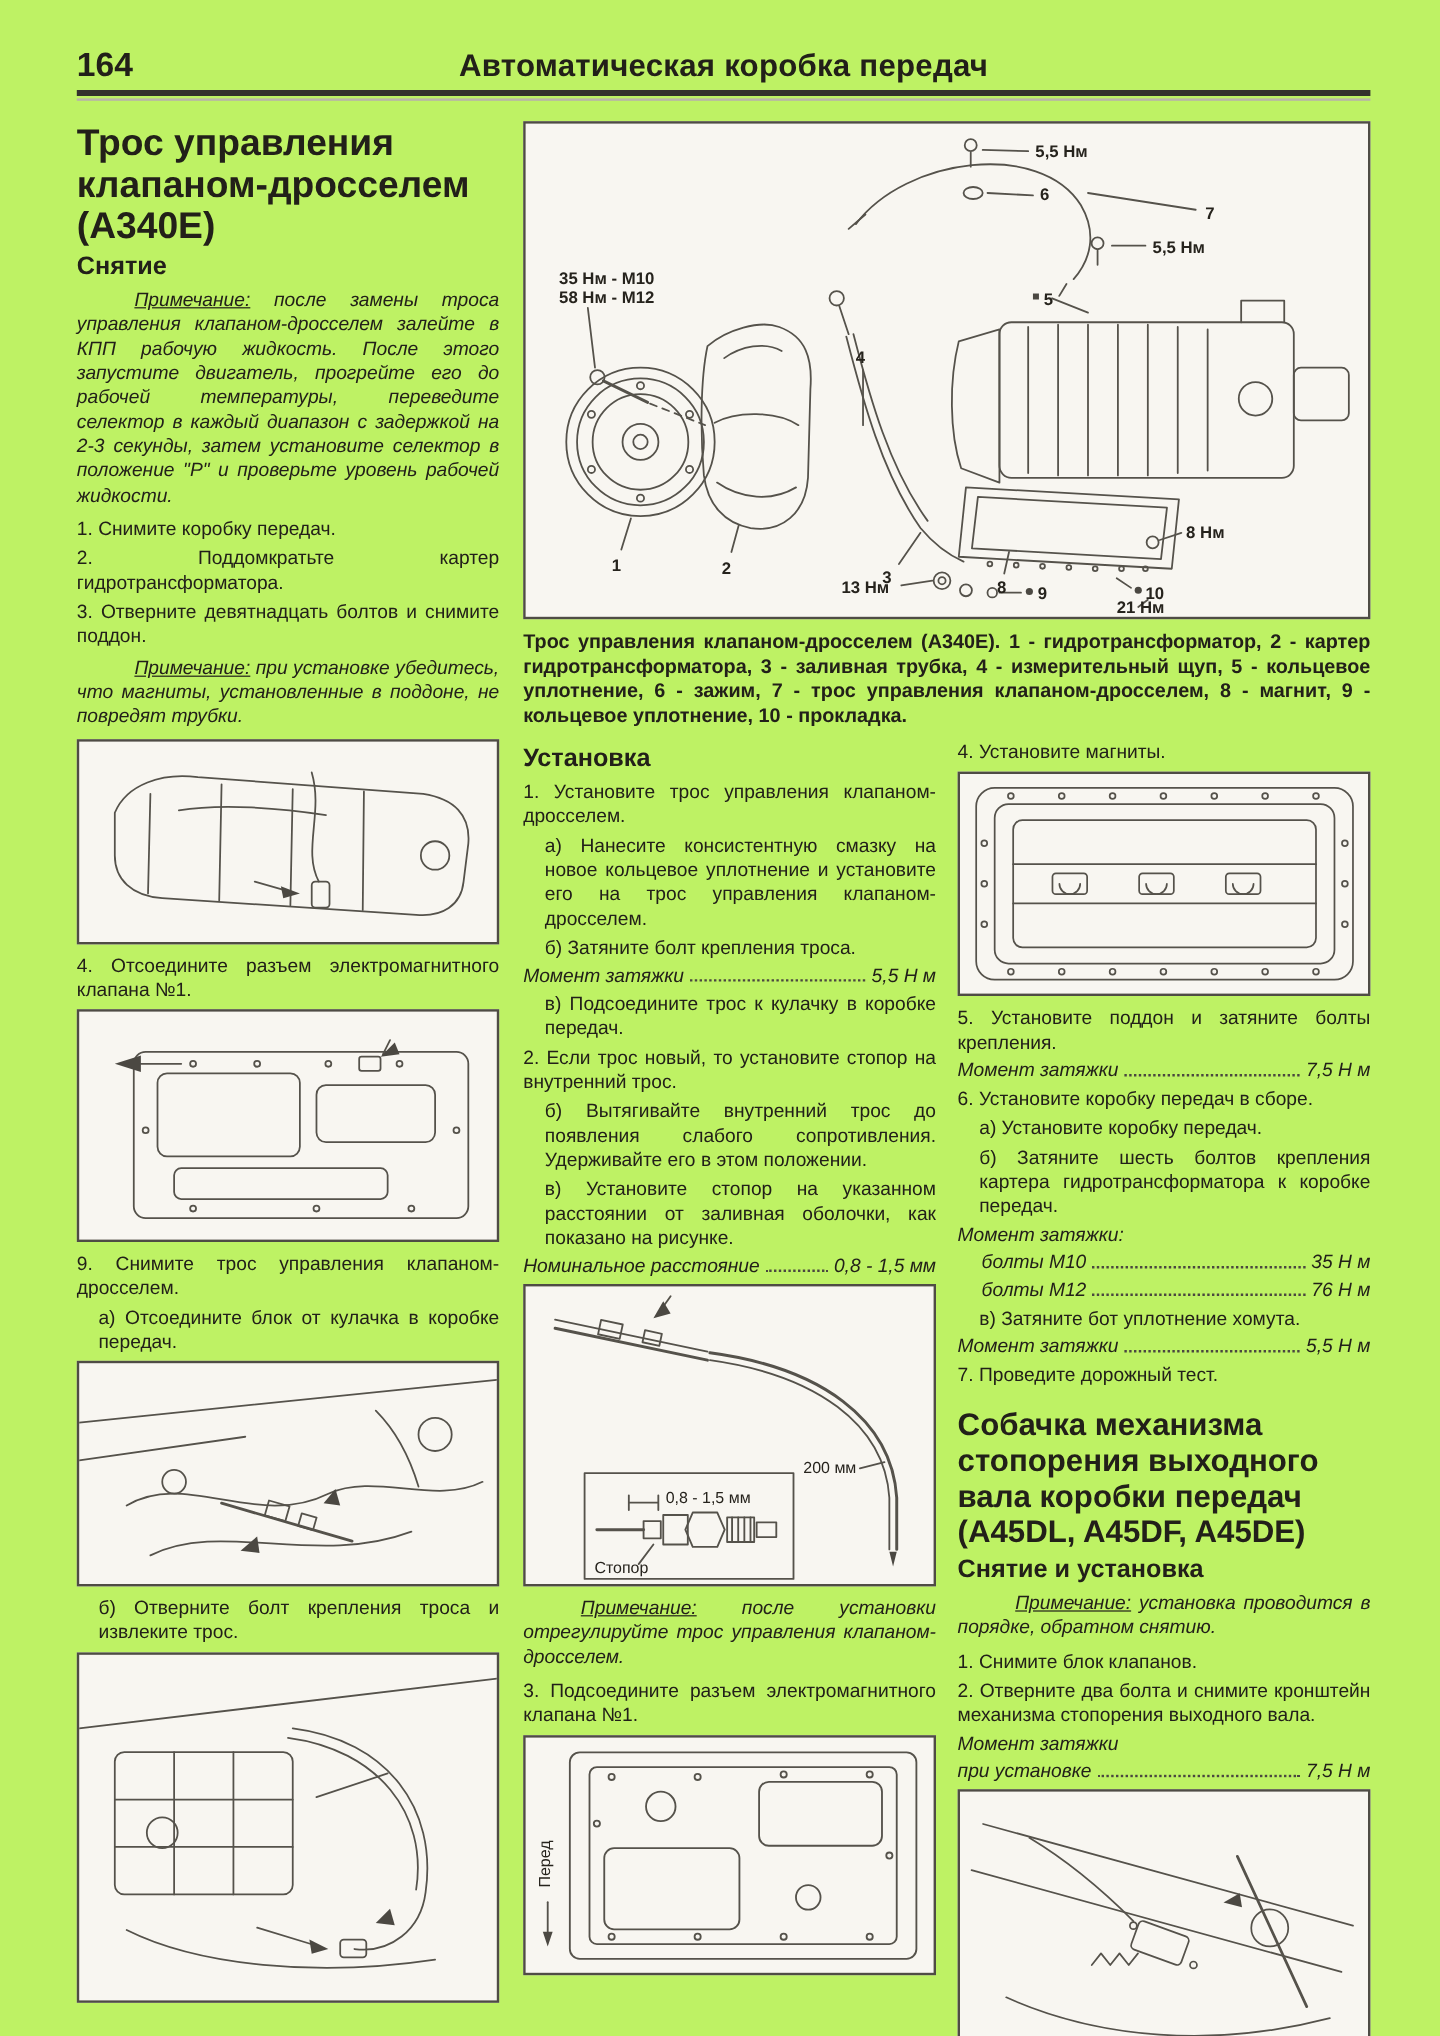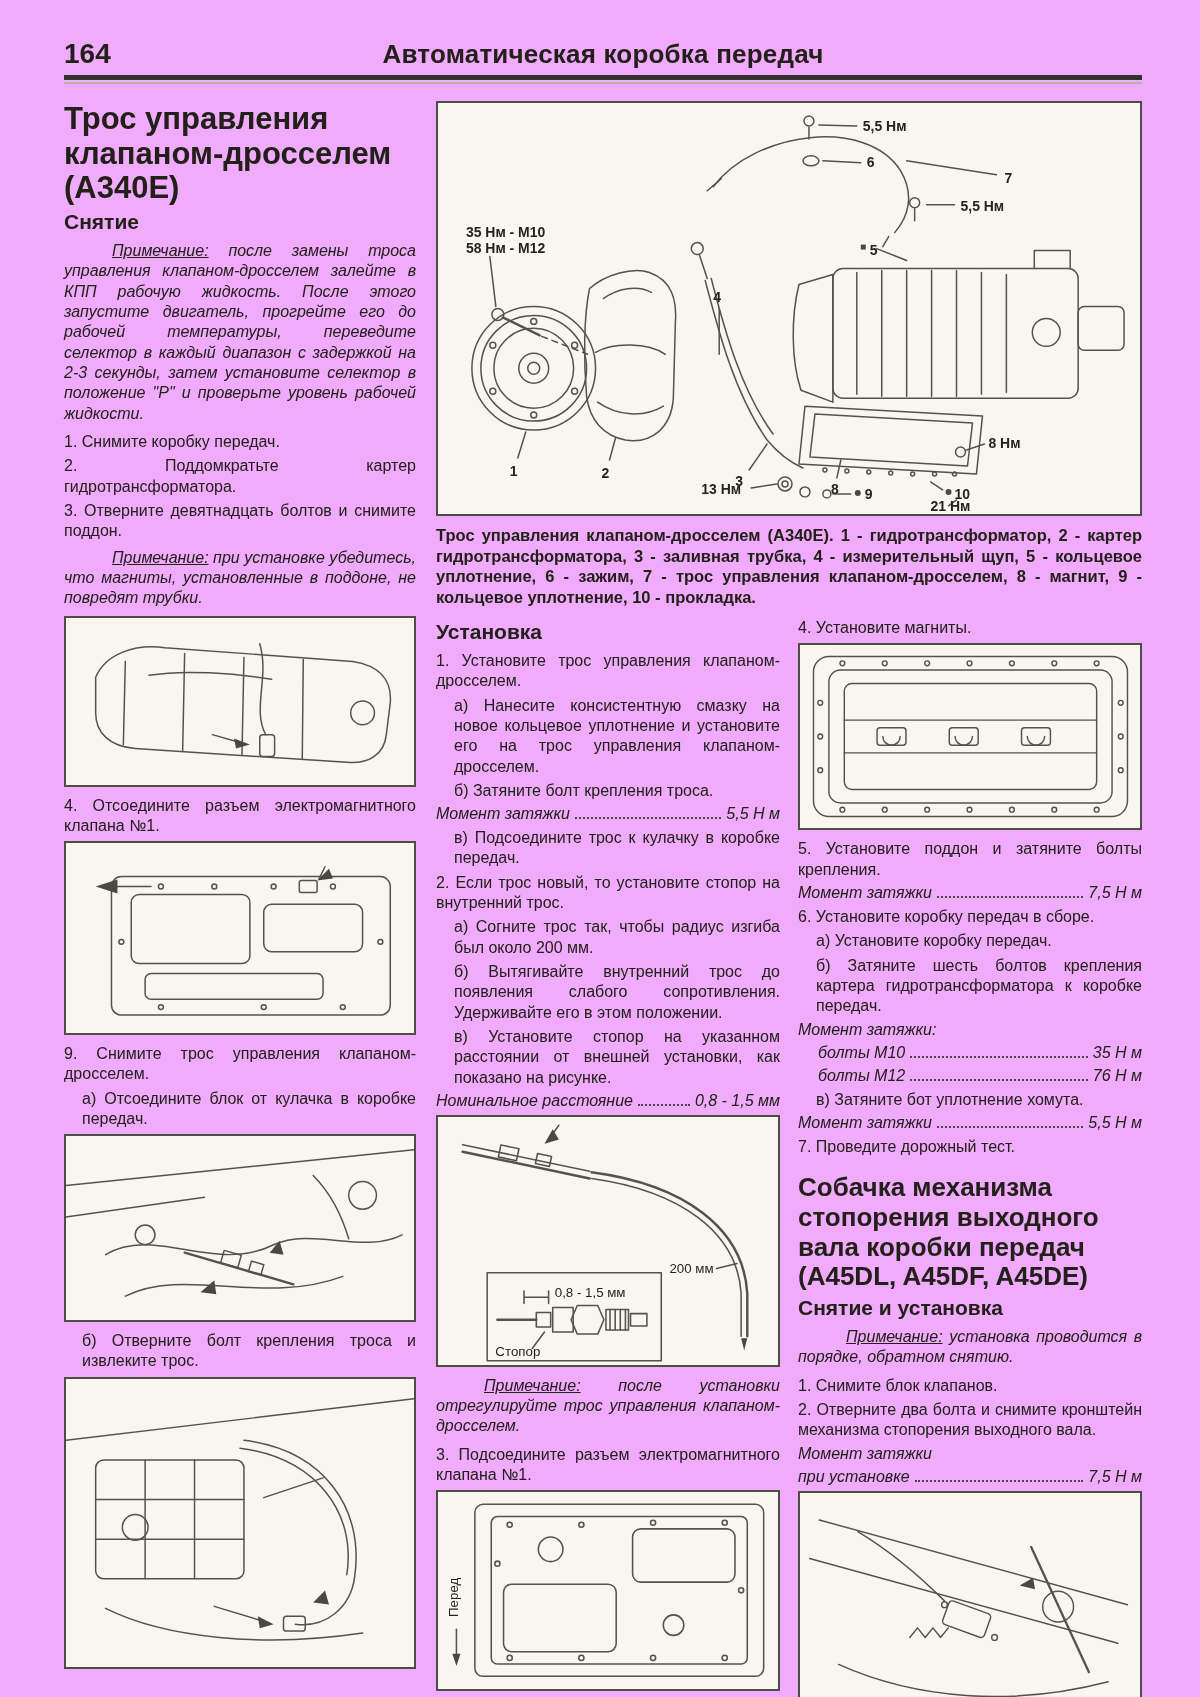--- a/index.html
+++ b/index.html
@@ -1,18 +1,18 @@
 <!DOCTYPE html>
 <html><head>
 <meta charset="utf-8">
 <style>
   html,body { margin:0; padding:0; background:#d8d5cf; }
   .page {
     position:relative; width:1200px; height:1697px; margin:0 auto;
-    background:#f0abfc; color:#222019; overflow:hidden;
+    background:#bef264; color:#222019; overflow:hidden;
     font-family:"Liberation Sans", sans-serif;
   }
   .inner { position:absolute; left:64px; top:38px; width:1078px; }
 
   
   .hdr { display:grid; grid-template-columns:190px 1fr 190px; align-items:end; }
   .hdr-num { font-size:28px; font-weight:bold; }
   .hdr-title { font-size:26px; font-weight:bold; text-align:center; letter-spacing:.2px; }
   .hdr-rule  { height:5px; background:#34322d; margin-top:5px; }
   .hdr-rule2 { height:2px; background:#b9b4a9; margin-top:2px; }
@@ -270,23 +270,22 @@
             <p>1. Установите трос управления клапаном-дросселем.</p>
             <p class="sub">а) Нанесите консистентную смазку на новое кольцевое уплотнение и установите его на трос управления клапаном-дросселем.</p>
             <p class="sub">б) Затяните болт крепления троса.</p>
             <div class="tq">
               <span>Момент затяжки</span>
               <span class="dots"></span>
               <span class="val">5,5 Н м</span>
             </div>
             <p class="sub">в) Подсоедините трос к кулачку в коробке передач.</p>
             <p>2. Если трос новый, то установите стопор на внутренний трос.</p>
-            <p class="sub">а) Согните трос так, чтобы радиус изгиба был около 200 мм.</p>
             <p class="sub">б) Вытягивайте внутренний трос до появления слабого сопротивления. Удерживайте его в этом положении.</p>
-            <p class="sub">в) Установите стопор на указанном расстоянии от внешней установки, как показано на рисунке.</p>
+            <p class="sub">в) Установите стопор на указанном расстоянии от заливная оболочки, как показано на рисунке.</p>
             <div class="tq">
               <span>Номинальное расстояние</span>
               <span class="dots"></span>
               <span class="val">0,8 - 1,5 мм</span>
             </div>
 
             <div class="fig">
               <svg viewBox="0 0 332 242">
                 <g class="la">
                   <path d="M24 34 L148 60" class="la2"></path>

